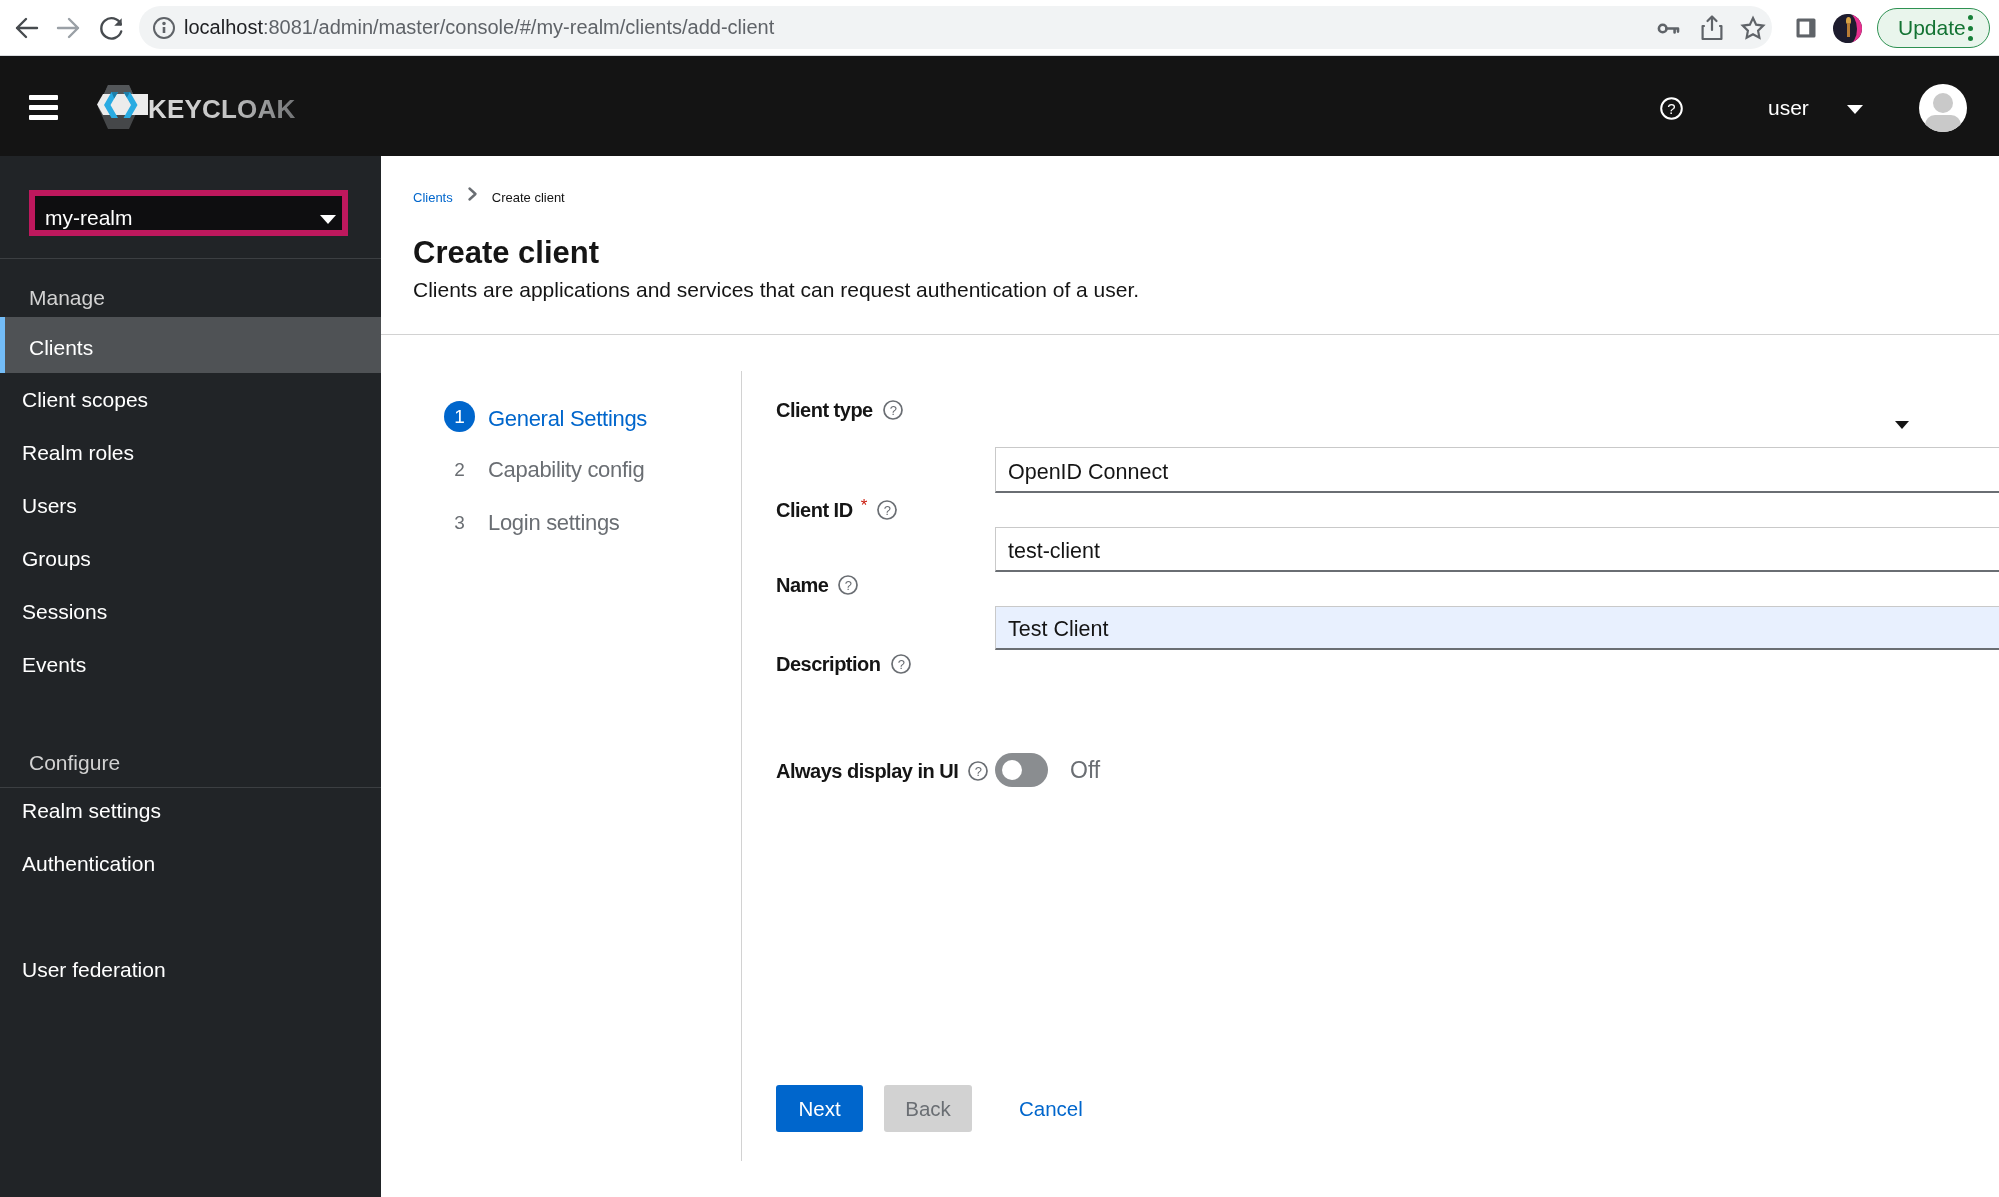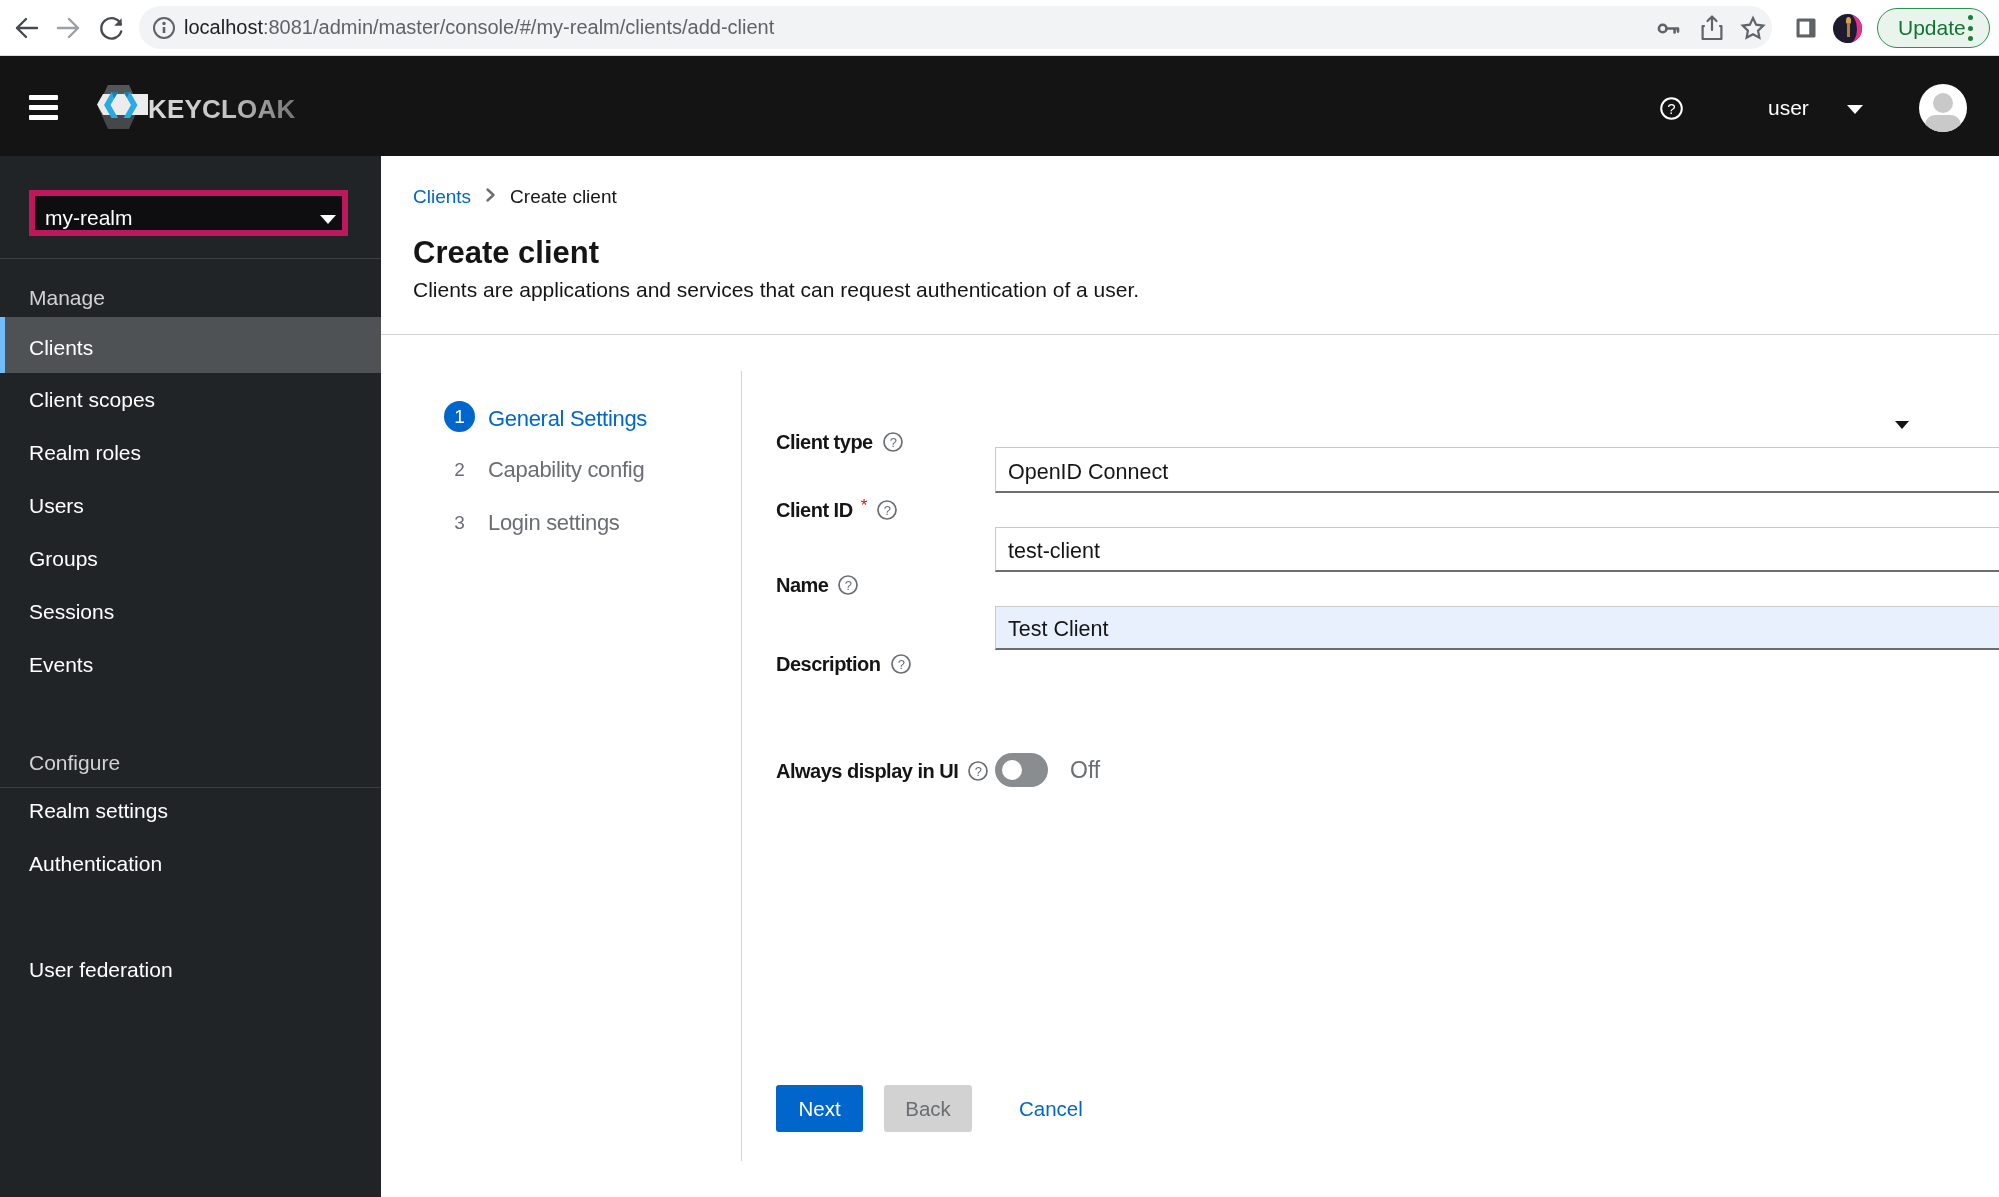--- a/index.html
+++ b/index.html
@@ -17,27 +17,27 @@
   .hbar { position:absolute; left:29px; width:29px; height:5.2px; background:#fff; border-radius:1px; }
   #admintxt { position:absolute; left:1768px; top:40px; font-size:21px; color:#fff; }
   #admincaret { position:absolute; left:1847px; top:49px; width:0; height:0; border-left:8px solid transparent; border-right:8px solid transparent; border-top:9px solid #fff; }
 
   
   #sidebar { position:absolute; left:0; top:156px; width:381px; height:1041px; background:#212427; }
   #realmsel { position:absolute; left:29px; top:34px; width:319px; height:46px; background:#0e0e10; border:6px solid #be185d; color:#fff; font-size:21px; line-height:44px; padding-left:10px; }
   #realmcaret { position:absolute; right:6px; top:19px; width:0; height:0; border-left:8px solid transparent; border-right:8px solid transparent; border-top:9px solid #fff; }
   #sidediv1 { position:absolute; left:0; top:102px; width:381px; height:1px; background:#3c3f42; }
   .navgroup-title { position:absolute; left:29px; font-size:21px; color:#d2d2d2; }
-  .navitem { position:absolute; left:0; width:381px; height:53px; line-height:53px; padding-left:29px; font-size:21px; color:#fff; }
+  .navitem { position:absolute; left:0; width:381px; height:53px; line-height:53px; padding-left:22px; font-size:21px; color:#fff; }
   .navitem.sel { background:#4f5255; border-left:5px solid #73bcf7; padding-left:24px; height:56px; line-height:61px; }
   #sidediv2 { position:absolute; left:0; top:631px; width:381px; height:1px; background:#3c3f42; }
 
   
   #main { position:absolute; left:381px; top:156px; width:1618px; height:1041px; background:#fff; }
-  #breadcrumb { position:absolute; left:32px; top:30px; font-size:19px;text-align:center; }
+  #breadcrumb { position:absolute; left:32px; top:30px; font-size:13px;text-align:center; }
   #breadcrumb a { color:#0066cc; text-decoration:none; }
   #crumbsep { display:inline-block; margin:0 14px; color:#6a6e73; }
   #crumbcur { color:#151515; }
   #h1 { position:absolute; left:32px; top:79px; font-size:31px; font-weight:bold; color:#151515; letter-spacing:0px; }
   #subtitle { position:absolute; left:32px; top:122px; font-size:21px; color:#151515; }
   #hrule { position:absolute; left:0; top:178px; width:1618px; height:1px; background:#d2d2d2; }
   #vrule { position:absolute; left:360px; top:215px; width:1px; height:790px; background:#d2d2d2; }
 
   
   .stepnum { position:absolute; left:63px; width:31px; height:31px; border-radius:50%; text-align:center; line-height:31px; font-size:19px; }
@@ -182,21 +182,21 @@
 
   <div class="step1">
     <div class="stepnum" style="top:245px">1</div>
     <div class="steplbl blue" style="top:250px">General Settings</div>
   </div>
   <div class="stepnum gray" style="top:298px">2</div>
   <div class="steplbl gray" style="top:301px">Capability config</div>
   <div class="stepnum gray" style="top:351px">3</div>
   <div class="steplbl gray" style="top:354px">Login settings</div>
 
-  <div class="flabel" style="top:274px">Client type<svg class="qicon" width="20" height="20" viewBox="0 0 20 20" fill="none">
+  <div class="flabel" style="top:242px">Client type<svg class="qicon" width="20" height="20" viewBox="0 0 20 20" fill="none">
         <circle cx="10" cy="10" r="9" stroke="#6a6e73" stroke-width="1.7"></circle>
         <text x="10" y="14.5" text-anchor="middle" font-size="13" fill="#6a6e73" font-weight="normal">?</text>
       </svg></div>
   <div class="finput" id="ctype">OpenID Connect</div>
   <div id="ctypecaret"></div>
 
   <div class="flabel" style="top:338px">Client ID<span class="req">*</span><svg class="qicon" width="20" height="20" viewBox="0 0 20 20" fill="none">
         <circle cx="10" cy="10" r="9" stroke="#6a6e73" stroke-width="1.7"></circle>
         <text x="10" y="14.5" text-anchor="middle" font-size="13" fill="#6a6e73" font-weight="normal">?</text>
       </svg></div>

